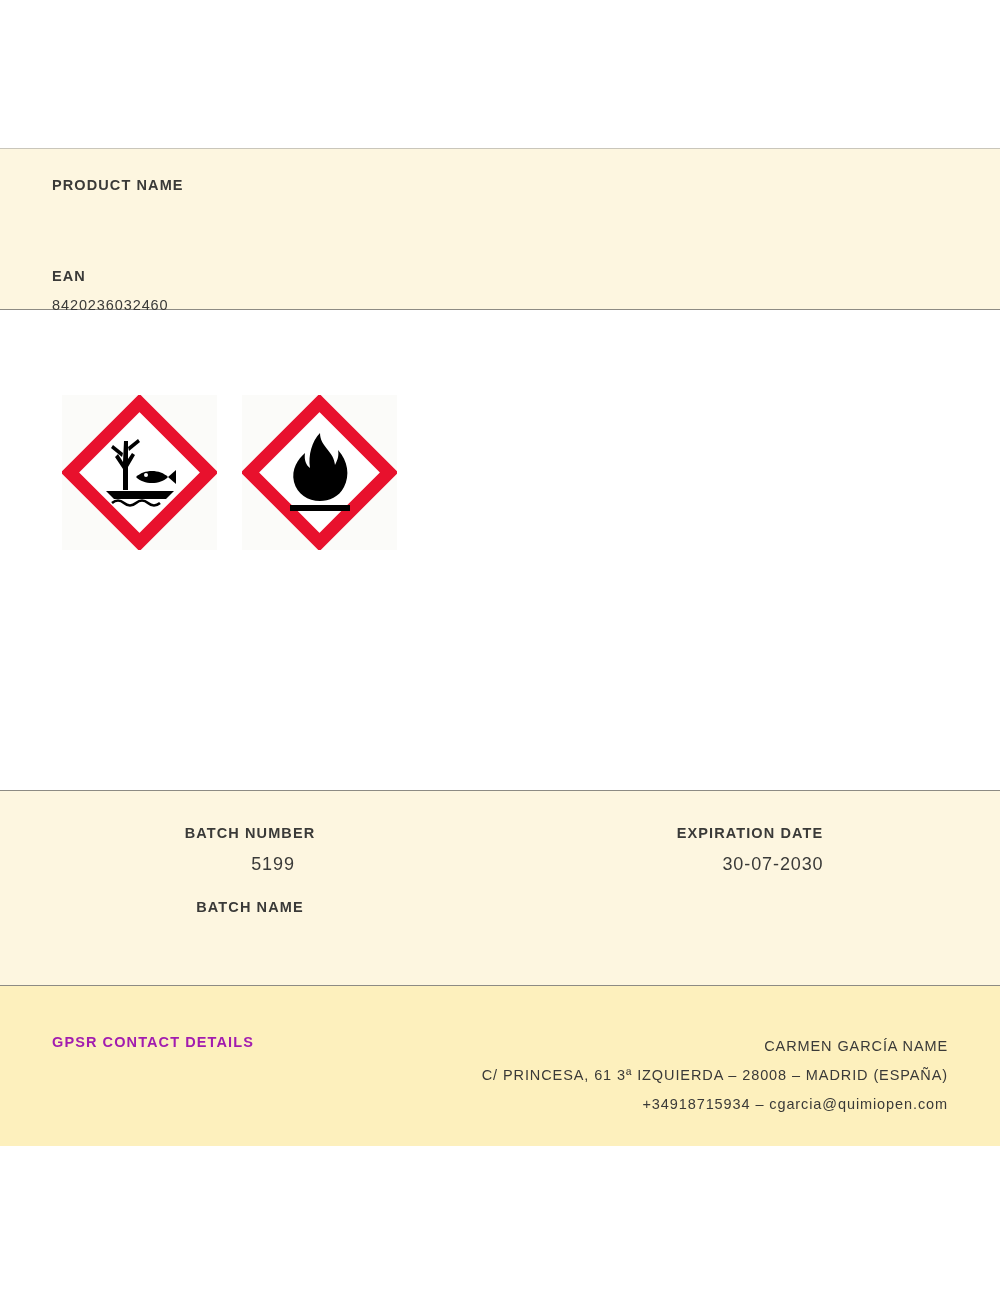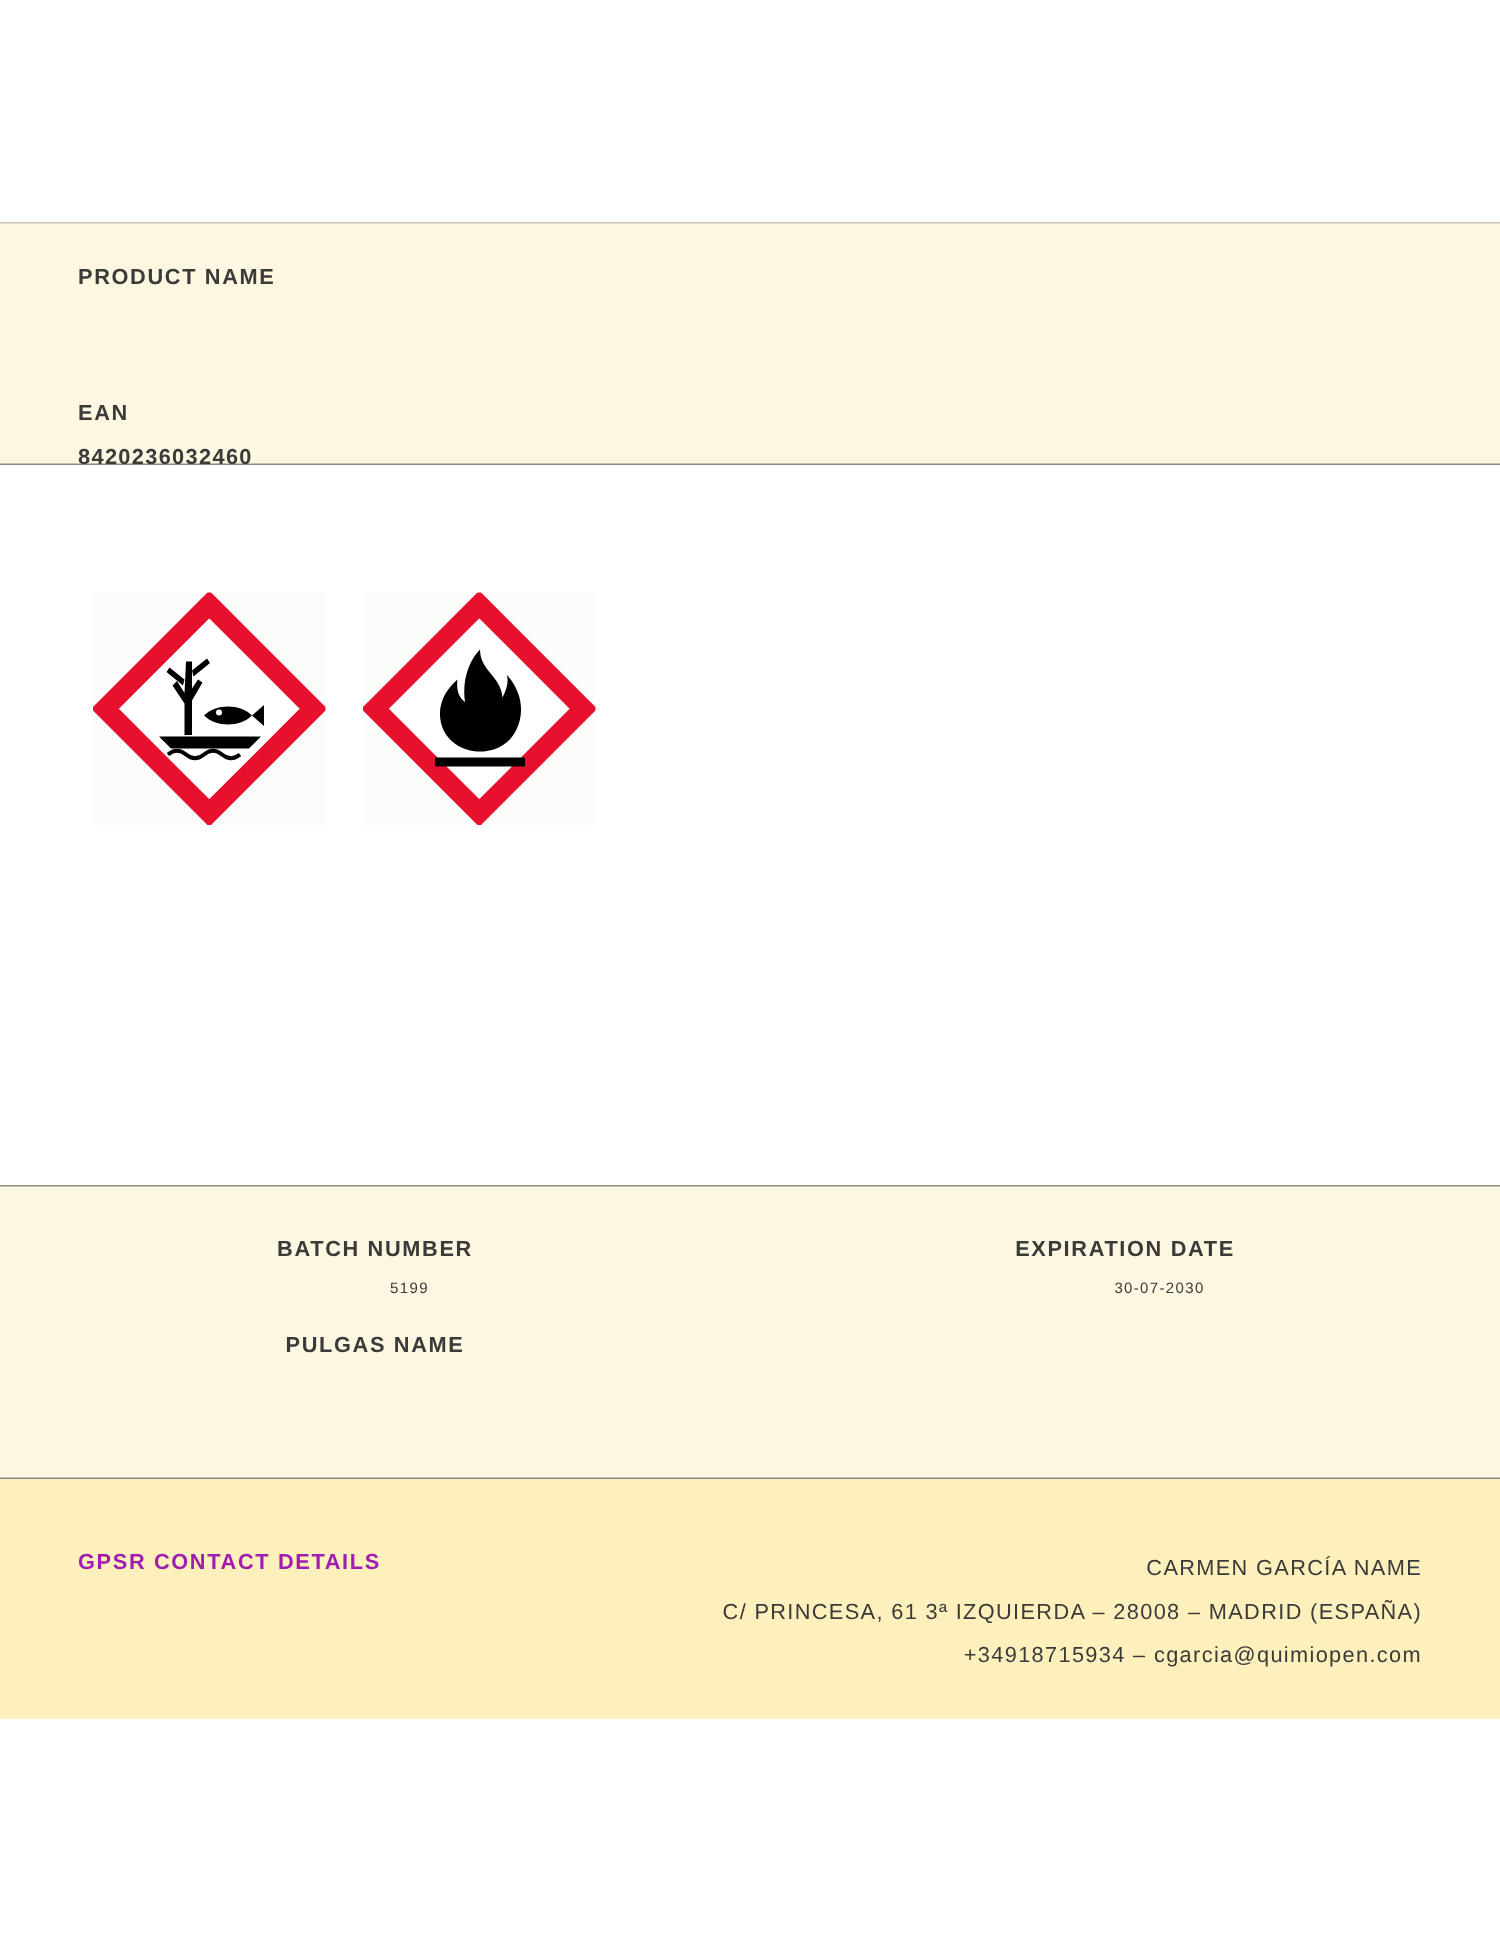--- a/index.html
+++ b/index.html
@@ -56,21 +56,20 @@
   }
   .header-block .field-label.ean {
     position: absolute;
     left: 52px;
     top: 119px;
   }
   .header-block .field-value.ean {
     position: absolute;
     left: 52px;
     top: 148px;
-    font-weight: bold;
   }
 
   
   .pictogram-area {
     position: absolute;
     left: 0;
     top: 334px;
     width: 1000px;
     height: 456px;
     background: #ffffff;
@@ -111,21 +110,21 @@
     padding-top: 34px;
   }
   .detail-cell .dl {
     font-size: 14.5px;
     font-weight: bold;
     letter-spacing: 1.1px;
     color: #3a3a38;
     margin-bottom: 13px;
   }
   .detail-cell .dv {
-    font-size: 10px;
+    font-size: 18px;
     letter-spacing: 0.9px;
     color: #3a3a38;
     padding-left: 46px;
   }
   .detail-cell.row2 { padding-top: 24px; }
 
   
   .gpsr-block {
     position: absolute;
     left: 0;
@@ -213,21 +212,21 @@
     <div class="details-grid">
       <div class="detail-cell">
         <div class="dl">BATCH NUMBER</div>
         <div class="dv">5199</div>
       </div>
       <div class="detail-cell">
         <div class="dl">EXPIRATION DATE</div>
         <div class="dv">30-07-2030</div>
       </div>
       <div class="detail-cell row2">
-        <div class="dl">PULGAS NAME</div>
+        <div class="dl">BATCH NAME</div>
       </div>
     </div>
   </div>
 
   <div class="gpsr-block">
     <div class="gpsr-label">GPSR CONTACT DETAILS</div>
     <div class="gpsr-lines">
       <div>CARMEN GARCÍA NAME</div>
       <div>C/ PRINCESA, 61 3ª IZQUIERDA – 28008 – MADRID (ESPAÑA)</div>
       <div>+34918715934 – cgarcia@quimiopen.com</div>

